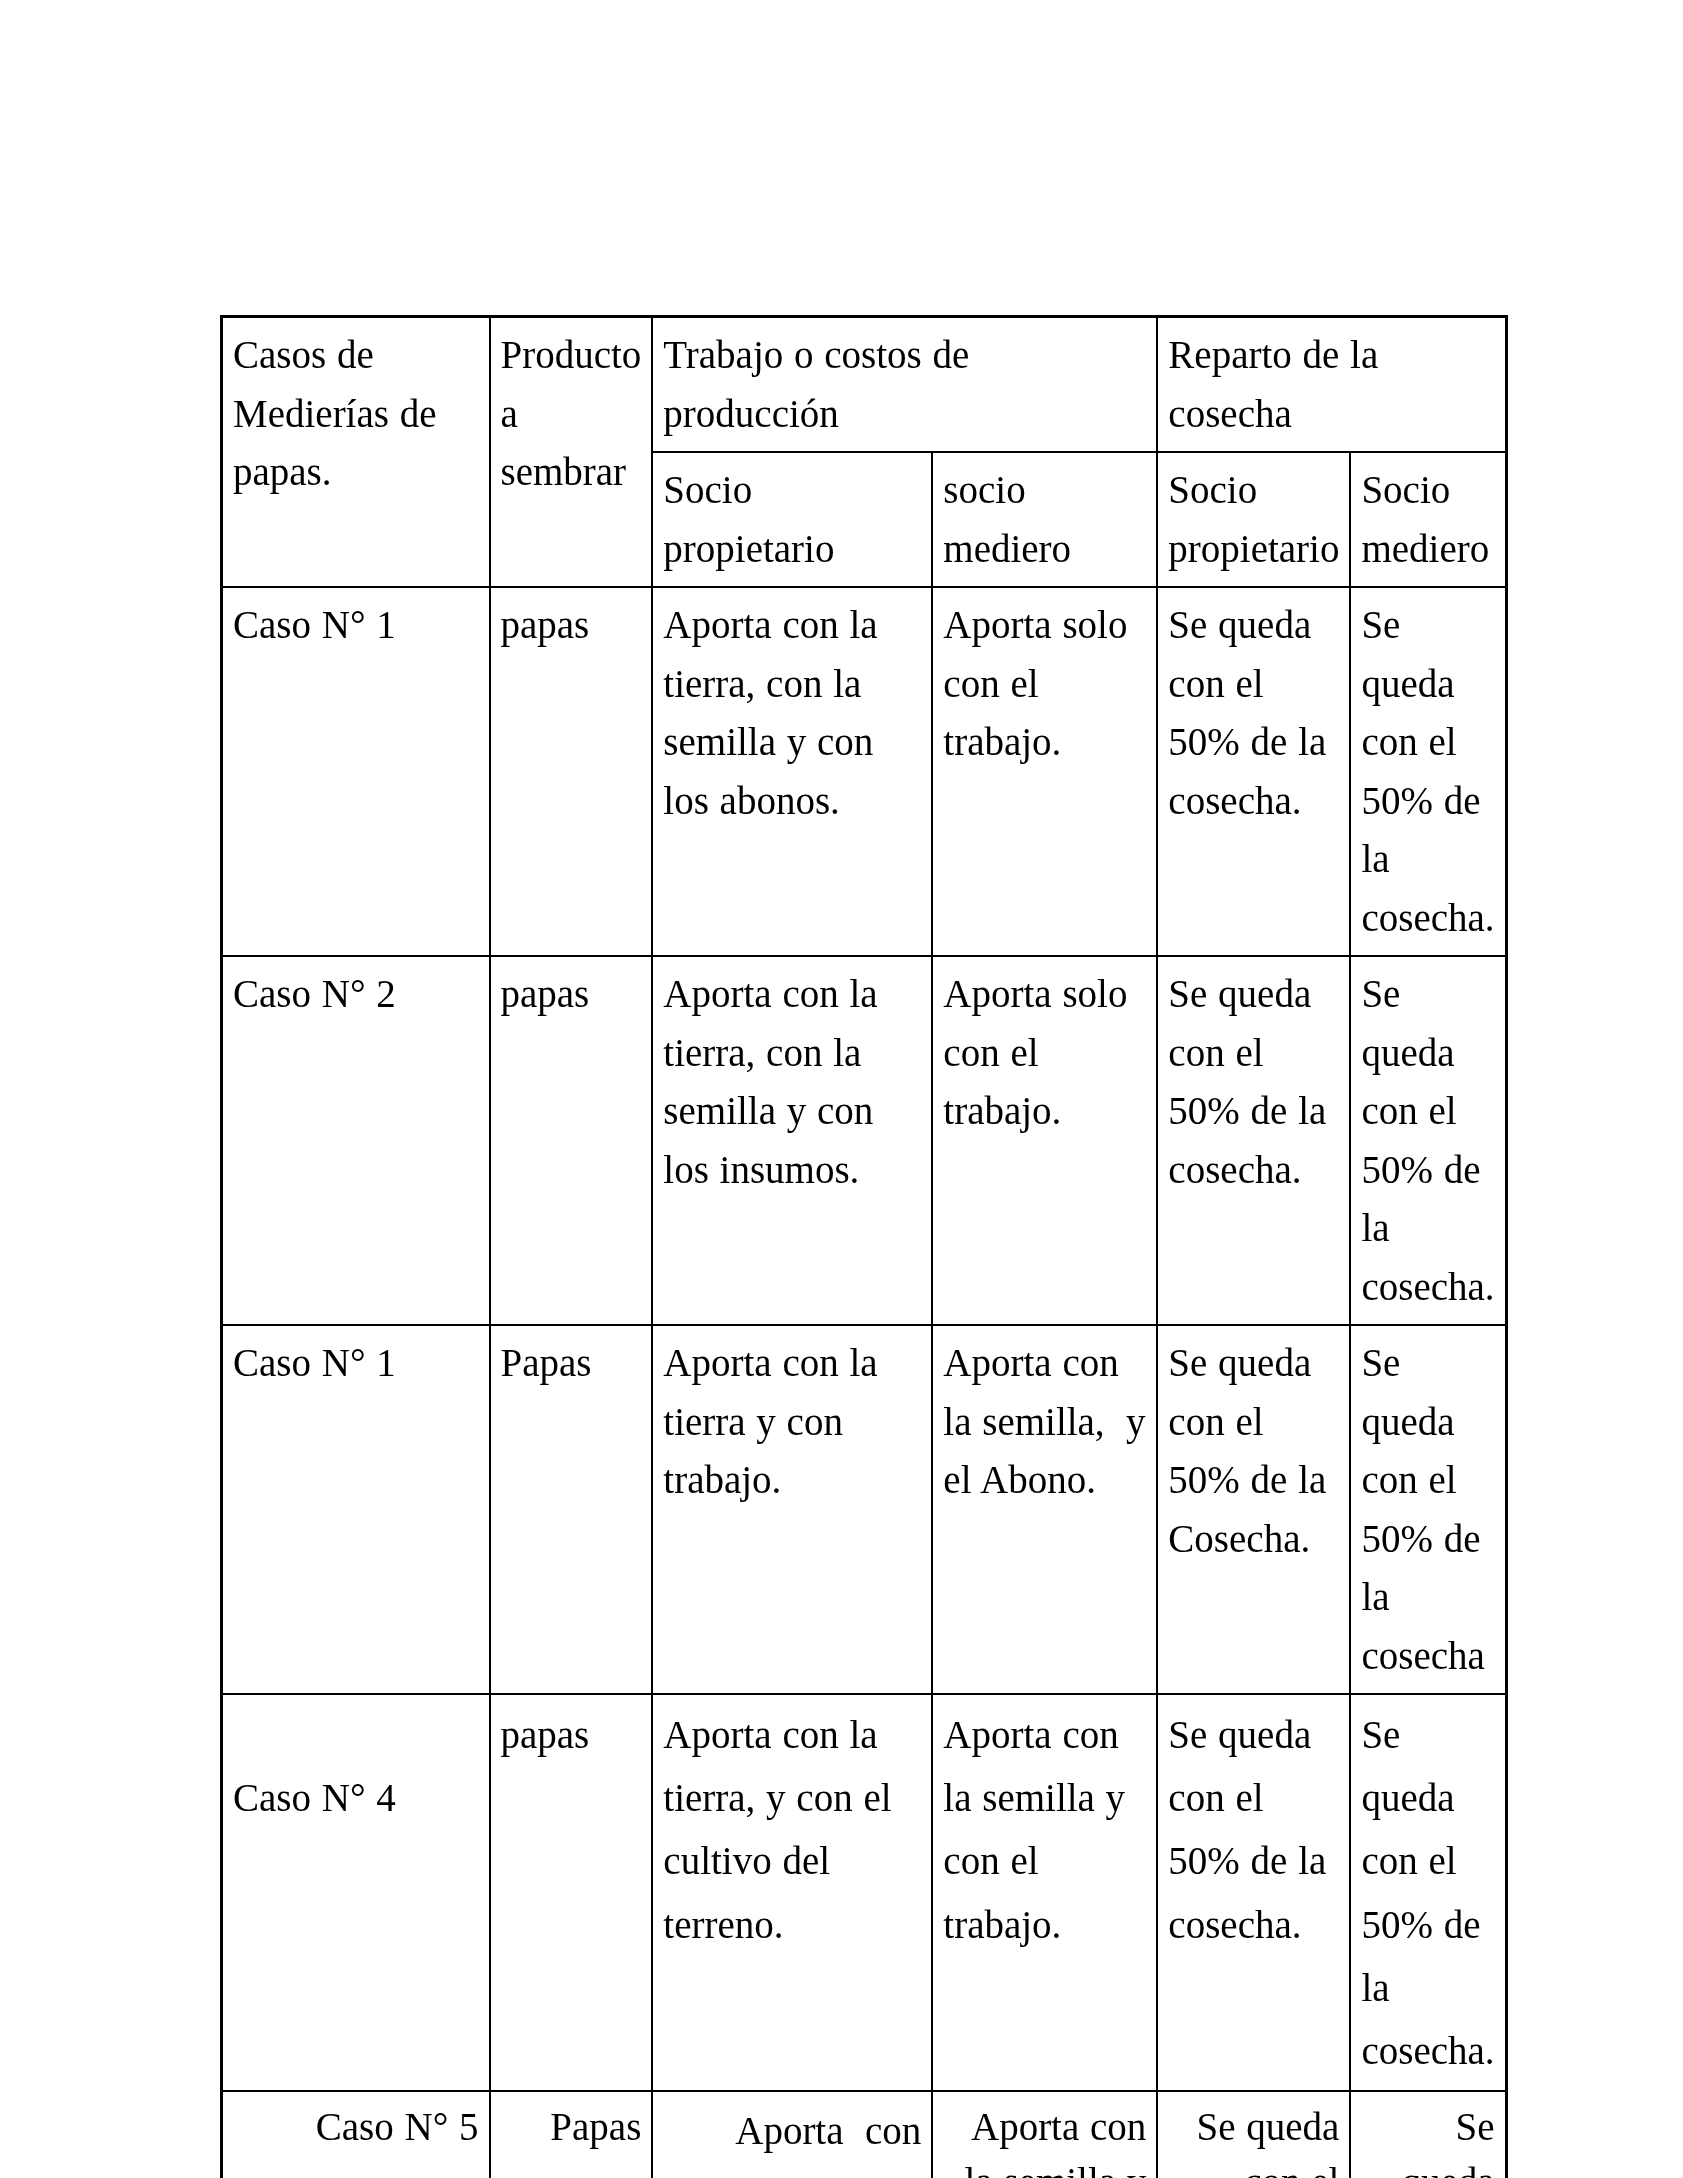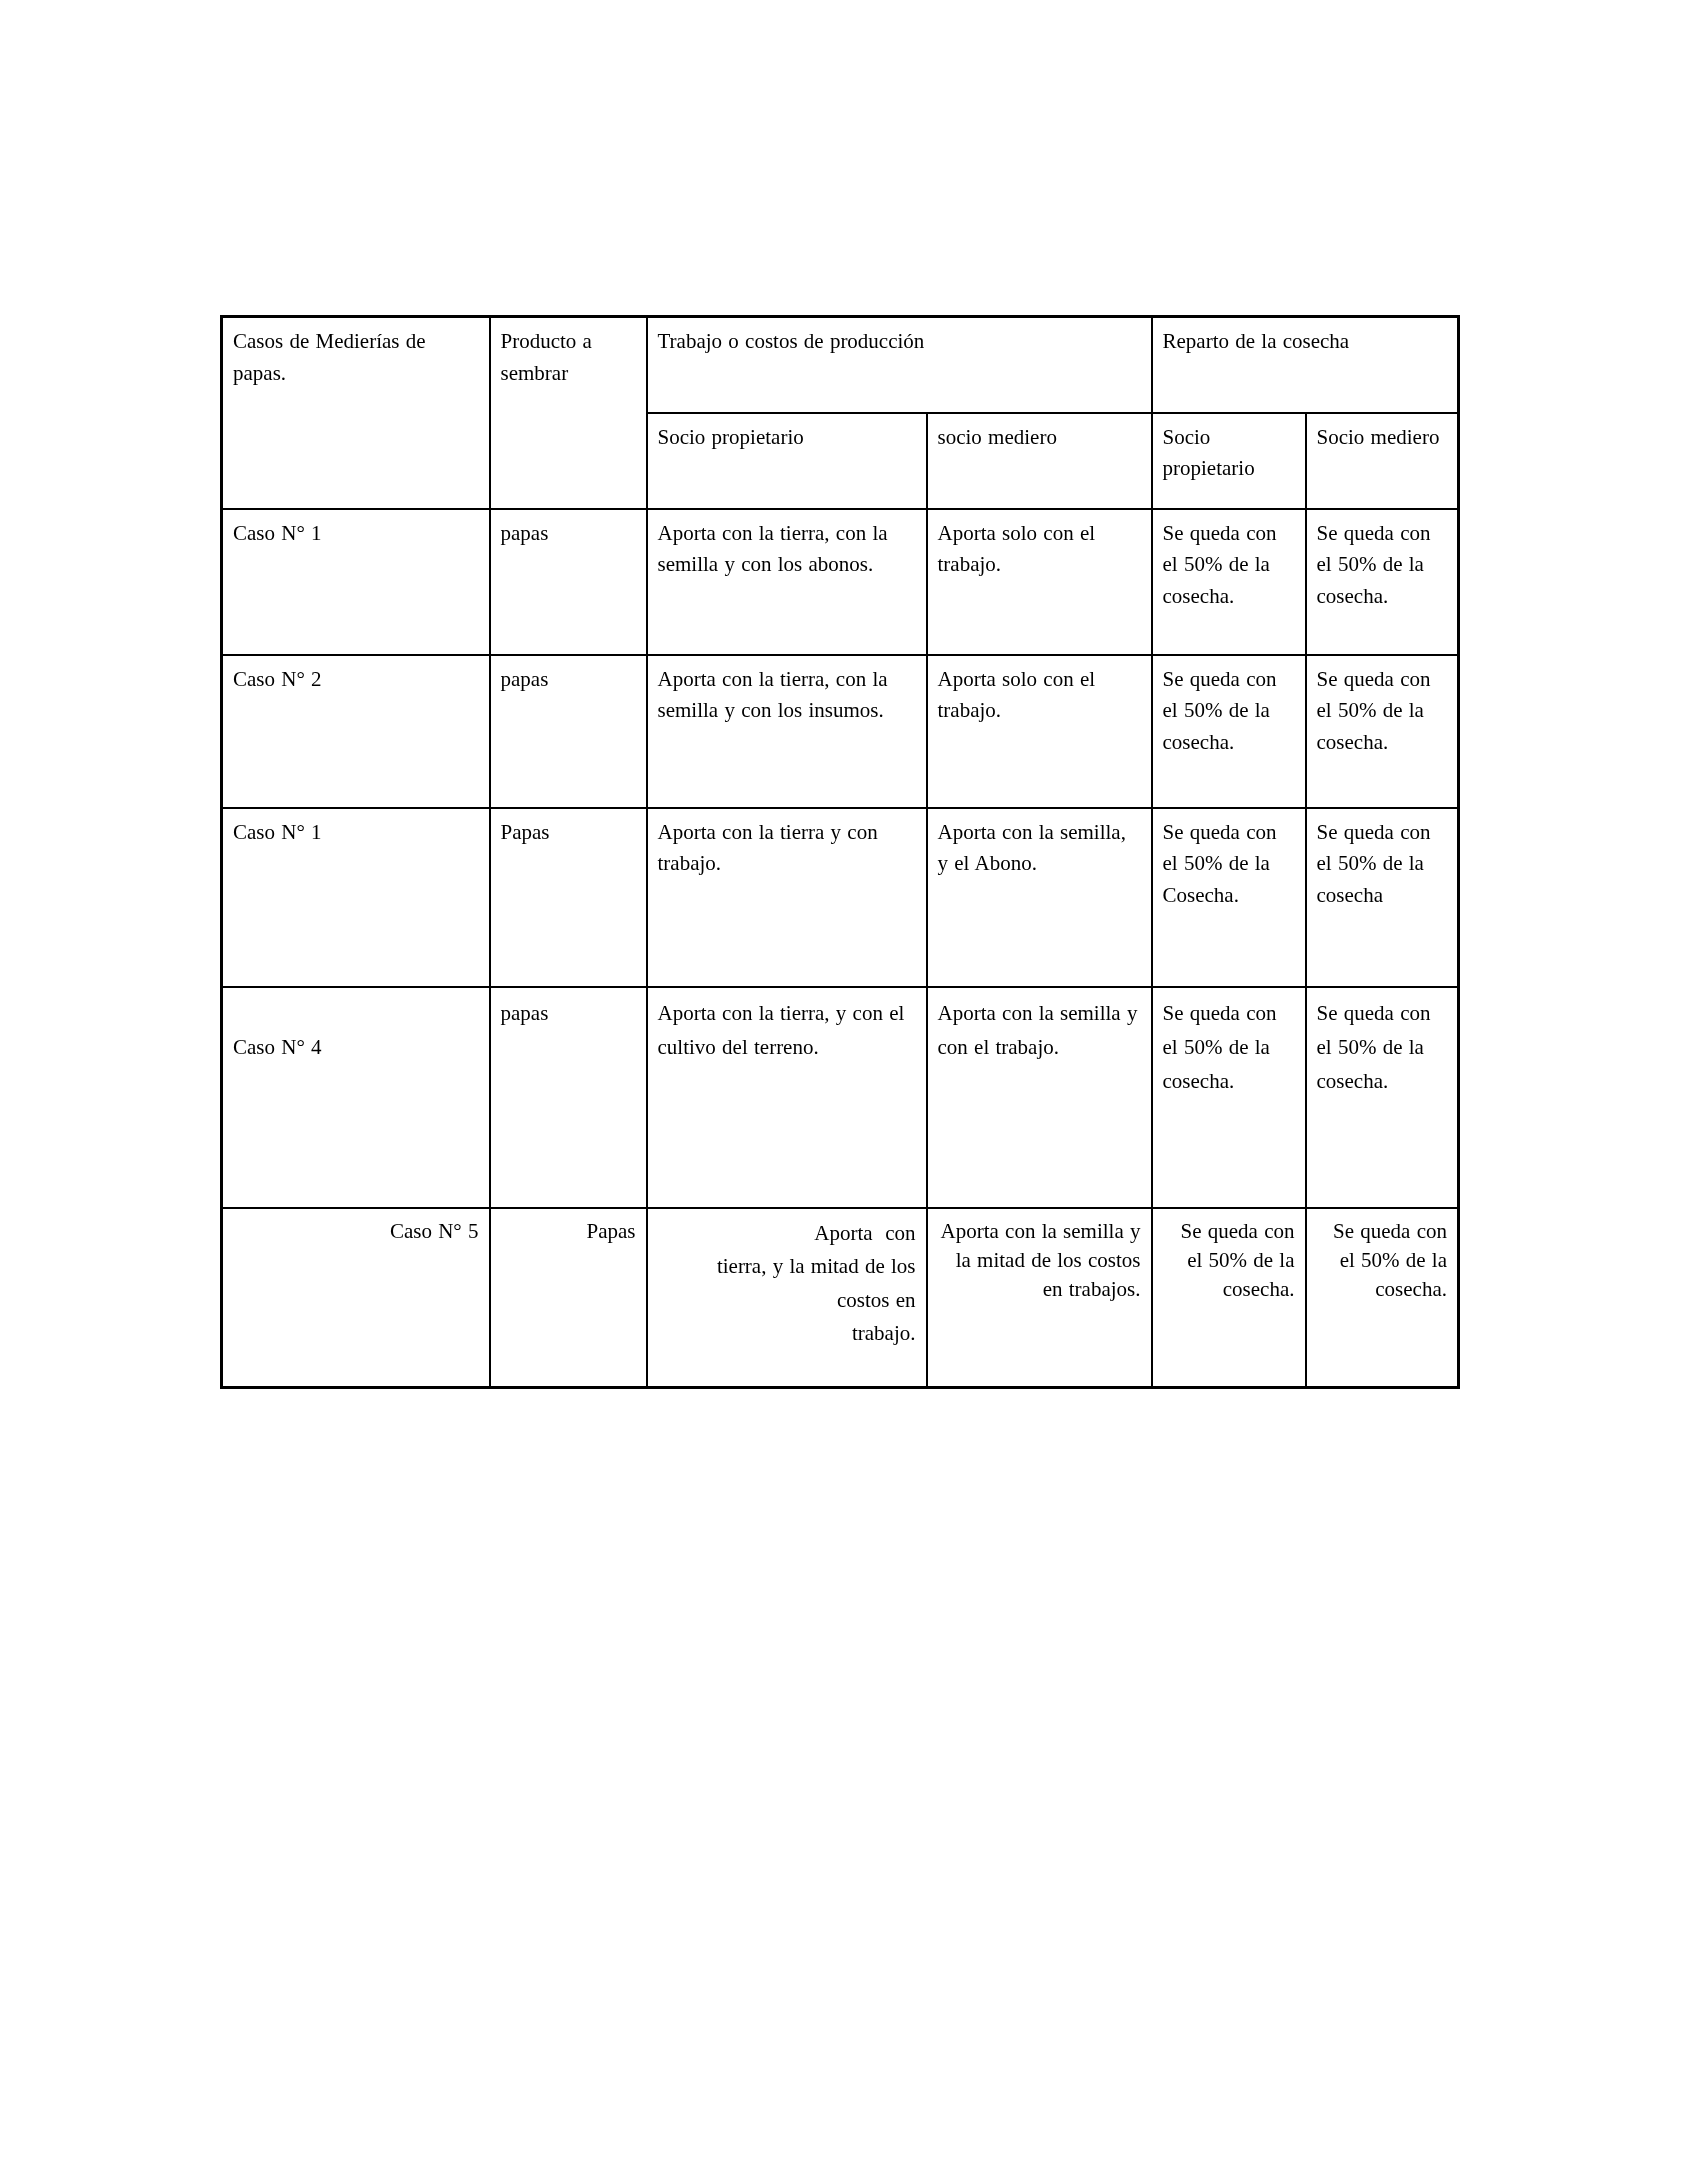--- a/index.html
+++ b/index.html
@@ -24,21 +24,21 @@
     position:absolute;
     left:220px;top:315px;
     border-collapse:collapse;
     table-layout:fixed;
     border:3px solid #000;
   }
   .medierias th,.medierias td{
     border:2px solid #000;
     vertical-align:top;
     padding:8px 10px;
-    font-size:21px;
+    font-size:39px;
     font-weight:normal;
     text-align:left;
     white-space:pre-wrap;
     word-spacing:1px;
     line-height:1.5;
   }
   .bold{font-weight:bold;}
   .center{text-align:center;}
   .justify{text-align:justify;}
   .lh-head{line-height:2.15;}

